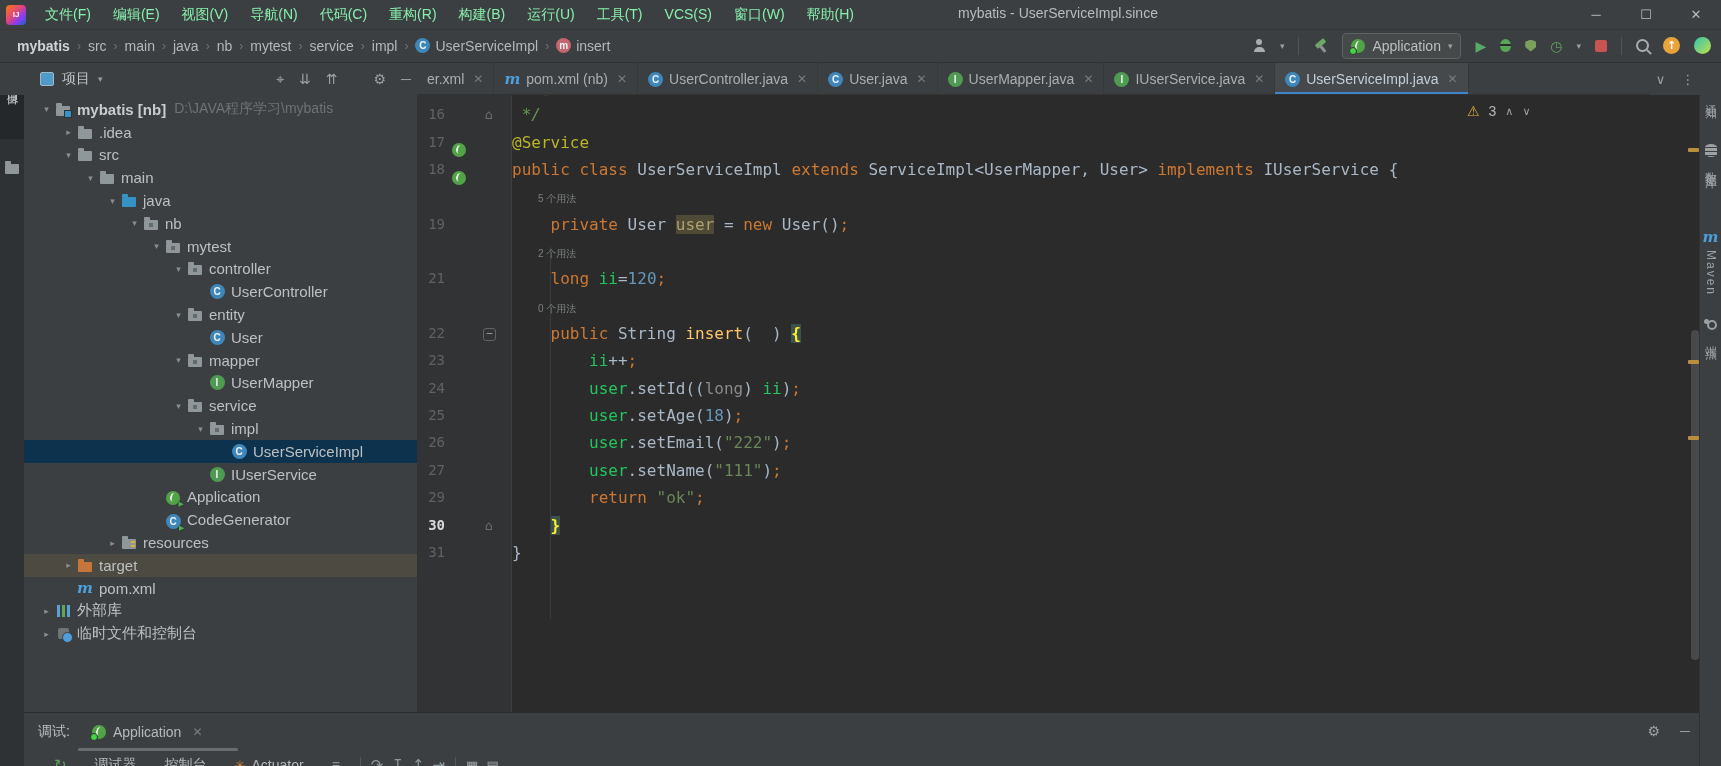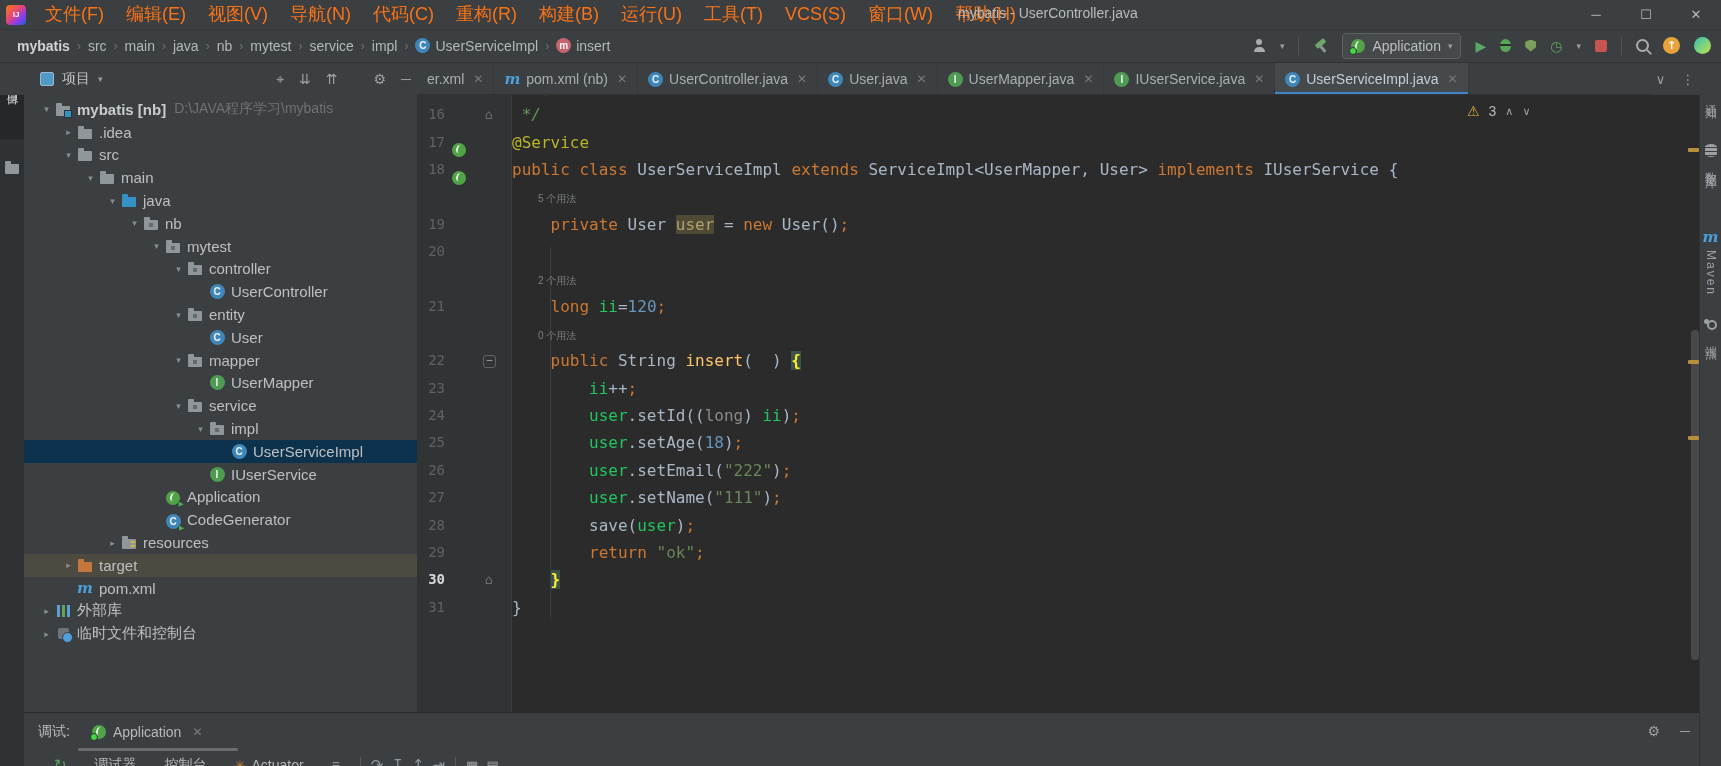--- a/index.html
+++ b/index.html
@@ -3,21 +3,21 @@
 <meta charset="utf-8">
 <style>
   html,body{margin:0;padding:0;width:1721px;height:766px;overflow:hidden;background:#3c3f41;
     font-family:"Liberation Sans",sans-serif;-webkit-font-smoothing:antialiased}
   
   .menubar{position:absolute;left:0;top:0;right:0;height:29px;background:#3c3f41;display:flex;
     align-items:center;border-bottom:1px solid #353739;z-index:30}
   .logo{width:20px;height:20px;border-radius:4px;margin:0 8px 0 6px;
     background:linear-gradient(135deg,#f97a12 0%,#e1447c 45%,#8a3df0 70%,#1a66c7 100%);
     color:#fff;font:700 8px/20px "Liberation Sans";text-align:center}
-  .menu-item{padding:0 11px;font-size:18px;color:#f97316;line-height:29px}
+  .menu-item{padding:0 11px;font-size:14px;color:#86efac;line-height:29px}
   .win-title{position:absolute;left:958px;top:5px;font-size:14px;color:#b8bcbe}
   .win-btns{margin-left:auto;display:flex;height:29px}
   .win-btn{width:50px;text-align:center;line-height:29px;color:#b8bcbe;font-size:13px}
   
   .toolbar{position:absolute;left:0;top:29px;right:0;height:33px;background:#3c3f41;
     border-bottom:1px solid #323232;display:flex;align-items:center;z-index:29}
   .crumbs{display:flex;align-items:center;padding-left:14px;font-size:14px;color:#b3b8ba;gap:3px}
   .crumb{padding:1px 3px;display:flex;align-items:flex-start;gap:5px}
   .crumb.bold{font-weight:700;color:#cfd3d5}
   .crumb-sep{color:#6e7274;font-size:12px;padding:0 1px}
@@ -176,21 +176,21 @@
       <div class="menu-item">导航(N)</div>
       <div class="menu-item">代码(C)</div>
       <div class="menu-item">重构(R)</div>
       <div class="menu-item">构建(B)</div>
       <div class="menu-item">运行(U)</div>
       <div class="menu-item">工具(T)</div>
       <div class="menu-item">VCS(S)</div>
       <div class="menu-item">窗口(W)</div>
       <div class="menu-item">帮助(H)</div>
     </div>
-  <span class="win-title">mybatis - UserController.java</span>
+  <span class="win-title">mybatis - UserServiceImpl.since</span>
   <div class="win-btns">
     <div class="win-btn">─</div>
     <div class="win-btn">☐</div>
     <div class="win-btn">✕</div>
   </div>
 </div>
 
 <div class="toolbar">
   <div class="crumbs" id="crumbs">
       <span class="crumb bold">
@@ -499,31 +499,29 @@
 <div class="editor">
   <div class="gutter-bg"></div>
   <div class="iguide"></div>
   <div class="lines" id="lines">
       <div class="cl"><span class="ln">14</span><span class="code"><span class="tk-c"> * </span><span class="tk-ct">@author</span><span class="tk-c"> </span><span class="tk-ct">xxxxx</span></span></div>
       <div class="cl"><span class="ln">16</span><span class="fold">⌂</span><span class="code"><span class="tk-c"> */</span></span></div>
       <div class="cl"><span class="ln">17</span><span class="gico"><span class="gi ic-spr"></span></span><span class="code"><span class="tk-a">@Service</span></span></div>
       <div class="cl"><span class="ln">18</span><span class="gico"><span class="gi ic-spr"></span></span><span class="code"><span class="tk-k">public</span><span class="tk-p"> </span><span class="tk-k">class</span><span class="tk-p"> UserServiceImpl </span><span class="tk-k">extends</span><span class="tk-p"> ServiceImpl&lt;UserMapper, User&gt; </span><span class="tk-k">implements</span><span class="tk-p"> IUserService {</span></span></div>
       <div class="cl"><span class="code"><span class="inlay-t" style="margin-left: 26px;">5 个用法</span></span></div>
       <div class="cl"><span class="ln">19</span><span class="code"><span class="tk-k">    private</span><span class="tk-p"> User </span><span class="tk-fh">user</span><span class="tk-p"> = </span><span class="tk-k">new</span><span class="tk-p"> User()</span><span class="tk-sc">;</span></span></div>
-      <div class="cl"><span class="ln">20</span><span class="code"></span></div>
       <div class="cl"><span class="code"><span class="inlay-t" style="margin-left: 26px;">2 个用法</span></span></div>
       <div class="cl"><span class="ln">21</span><span class="code"><span class="tk-k">    long</span><span class="tk-p"> </span><span class="tk-f">ii</span><span class="tk-p">=</span><span class="tk-n2">120</span><span class="tk-sc">;</span></span></div>
       <div class="cl"><span class="code"><span class="inlay-t" style="margin-left: 26px; margin-top: 36px;">0 个用法</span></span></div>
       <div class="cl"><span class="ln">22</span><span class="fold-box">−</span><span class="code"><span class="tk-k">    public</span><span class="tk-p"> String </span><span class="tk-m">insert</span><span class="tk-p">(  ) </span><span class="tk-b">{</span></span></div>
       <div class="cl"><span class="ln">23</span><span class="code"><span class="tk-p">        </span><span class="tk-f">ii</span><span class="tk-p">++</span><span class="tk-sc">;</span></span></div>
       <div class="cl"><span class="ln">24</span><span class="code"><span class="tk-p">        </span><span class="tk-f">user</span><span class="tk-p">.setId((</span><span class="tk-d">long</span><span class="tk-p">) </span><span class="tk-f">ii</span><span class="tk-p">)</span><span class="tk-sc">;</span></span></div>
       <div class="cl"><span class="ln">25</span><span class="code"><span class="tk-p">        </span><span class="tk-f">user</span><span class="tk-p">.setAge(</span><span class="tk-n2">18</span><span class="tk-p">)</span><span class="tk-sc">;</span></span></div>
       <div class="cl"><span class="ln">26</span><span class="code"><span class="tk-p">        </span><span class="tk-f">user</span><span class="tk-p">.setEmail(</span><span class="tk-s">"222"</span><span class="tk-p">)</span><span class="tk-sc">;</span></span></div>
       <div class="cl"><span class="ln">27</span><span class="code"><span class="tk-p">        </span><span class="tk-f">user</span><span class="tk-p">.setName(</span><span class="tk-s">"111"</span><span class="tk-p">)</span><span class="tk-sc">;</span></span></div>
-      <div class="cl"><span class="ln">28</span><span class="code"><span class="tk-p">        save(</span><span class="tk-f">user</span><span class="tk-p">)</span><span class="tk-sc">;</span></span></div>
       <div class="cl"><span class="ln">29</span><span class="code"><span class="tk-k">        return</span><span class="tk-p"> </span><span class="tk-s">"ok"</span><span class="tk-sc">;</span></span></div>
       <div class="cl cur"><span class="ln">30</span><span class="fold">⌂</span><span class="code"><span class="tk-p">    </span><span class="tk-b">}</span></span></div>
       <div class="cl"><span class="ln">31</span><span class="code"><span class="tk-p">}</span></span></div>
     </div>
   <div class="warn">
     <span class="tri">⚠</span>
     <span>3</span>
     <span class="chv">∧</span>
     <span class="chv">∨</span>
   </div>

